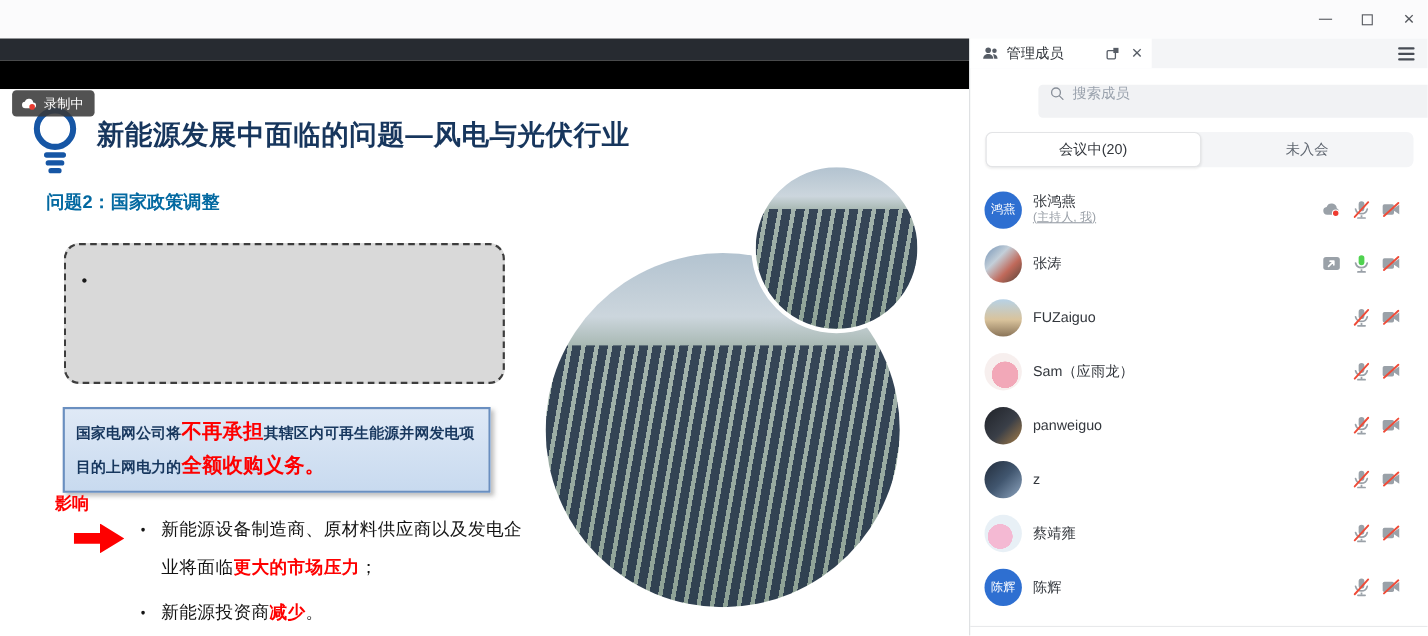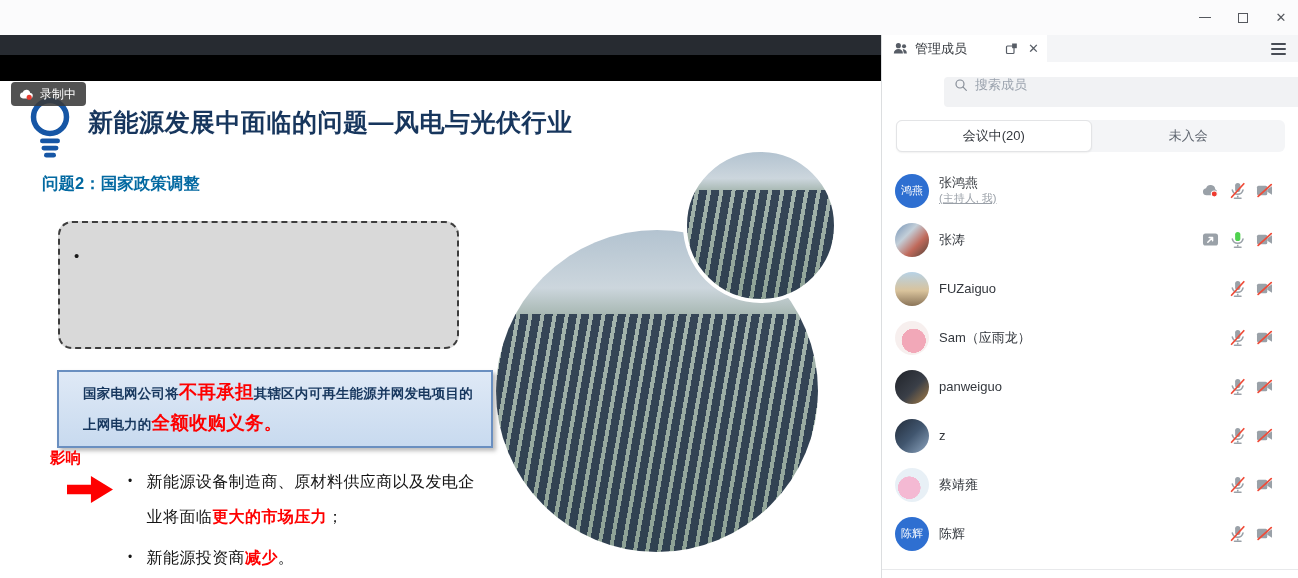--- a/index.html
+++ b/index.html
@@ -28,23 +28,23 @@
   .bulb { position:absolute; top:15px; left:27px; z-index:5; }
   .slide-title { position:absolute; top:25px; left:88px; font-size:25px; font-weight:bold; color:#17365d; letter-spacing:.5px; white-space:nowrap; z-index:5; }
   .problem-heading { position:absolute; top:92px; left:42px; font-size:16.5px; font-weight:bold; color:#0369a1; z-index:5; }
 
   .notice-box { position:absolute; top:140px; left:58px; width:401px; min-height:128px; background:#d9d9d9;
     border:2px dashed #3d3d3d; border-radius:14px; padding:12px 16px 12px 14px; display:flex; gap:10px; z-index:6; }
   .notice-box .blt { font-size:15px; color:#1a1a1a; line-height:41px; }
   .notice-text { font-size:17.5px; color:#141414; line-height:41px; letter-spacing:.6px; }
   .notice-text .b { font-weight:bold; }
 
-  .policy-box { position:absolute; top:289px; left:57px; width:436px; min-height:62px; z-index:6;
+  .policy-box { position:absolute; top:289px; left:57px; width:389px; min-height:62px; z-index:6;
     background:linear-gradient(180deg,#dfe9f6 0%,#c8daef 100%); border:2px solid #6a8fc0;
-    box-shadow:3px 3px 4px rgba(110,110,110,.45); padding:5px 8px 7px 24px; }
+    box-shadow:3px 3px 4px rgba(110,110,110,.45); padding:5px 8px 7px 10px; }
   .policy-text { font-size:13.5px; font-weight:bold; color:#17375e; line-height:29px; letter-spacing:.2px; }
   .policy-text .em { color:#fe0000; font-size:18.5px; }
 
   .impact-label { position:absolute; top:367px; left:50px; font-size:15.5px; font-weight:bold; color:#fe0000; z-index:6; }
   .impact-arrow { position:absolute; top:395px; left:67px; width:46px; height:27px; background:#fe0000; z-index:6;
     clip-path:polygon(0 32%,52% 32%,52% 0,100% 50%,52% 100%,52% 68%,0 68%); }
   .impact-list { position:absolute; top:383px; left:128px; width:348px; z-index:6; }
   .impact-item { display:flex; gap:14px; font-size:16px; color:#141414; line-height:35px; letter-spacing:.4px; }
   .impact-item + .impact-item { margin-top:6px; }
   .impact-item .blt { font-size:12px; line-height:35px; }

